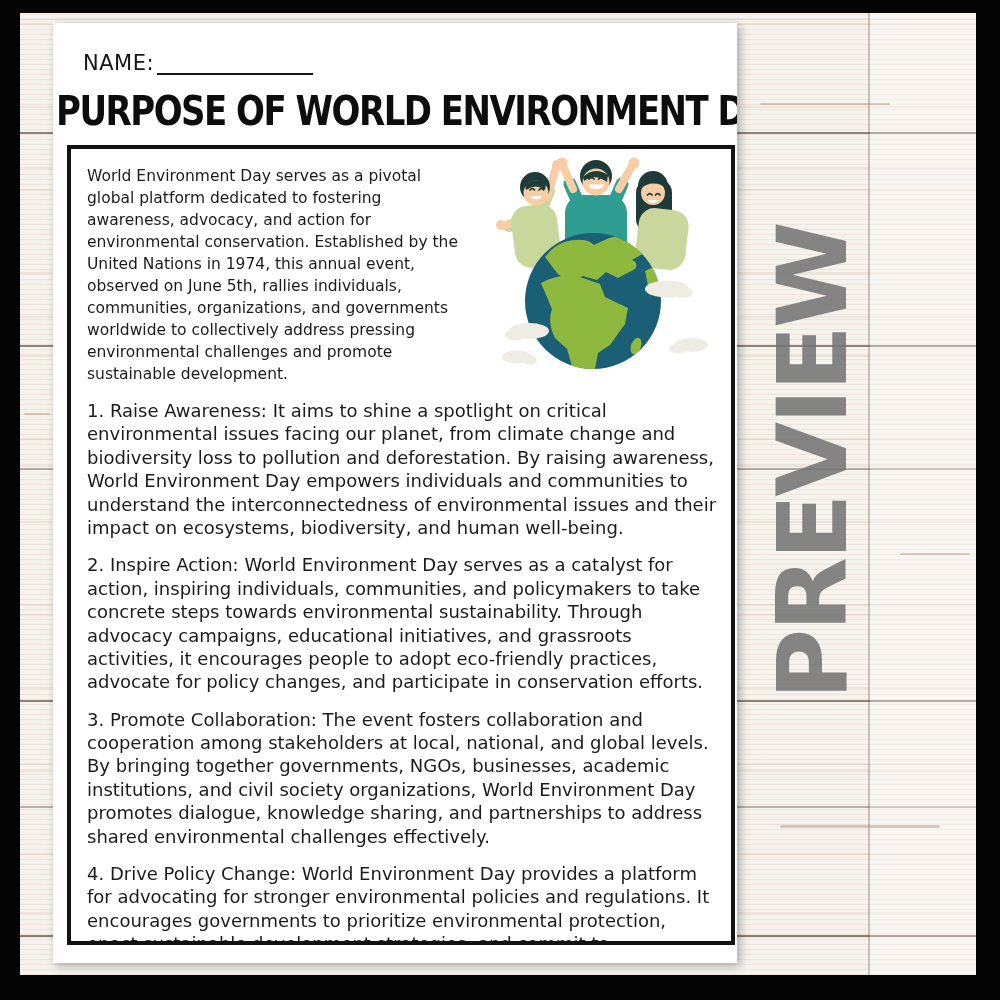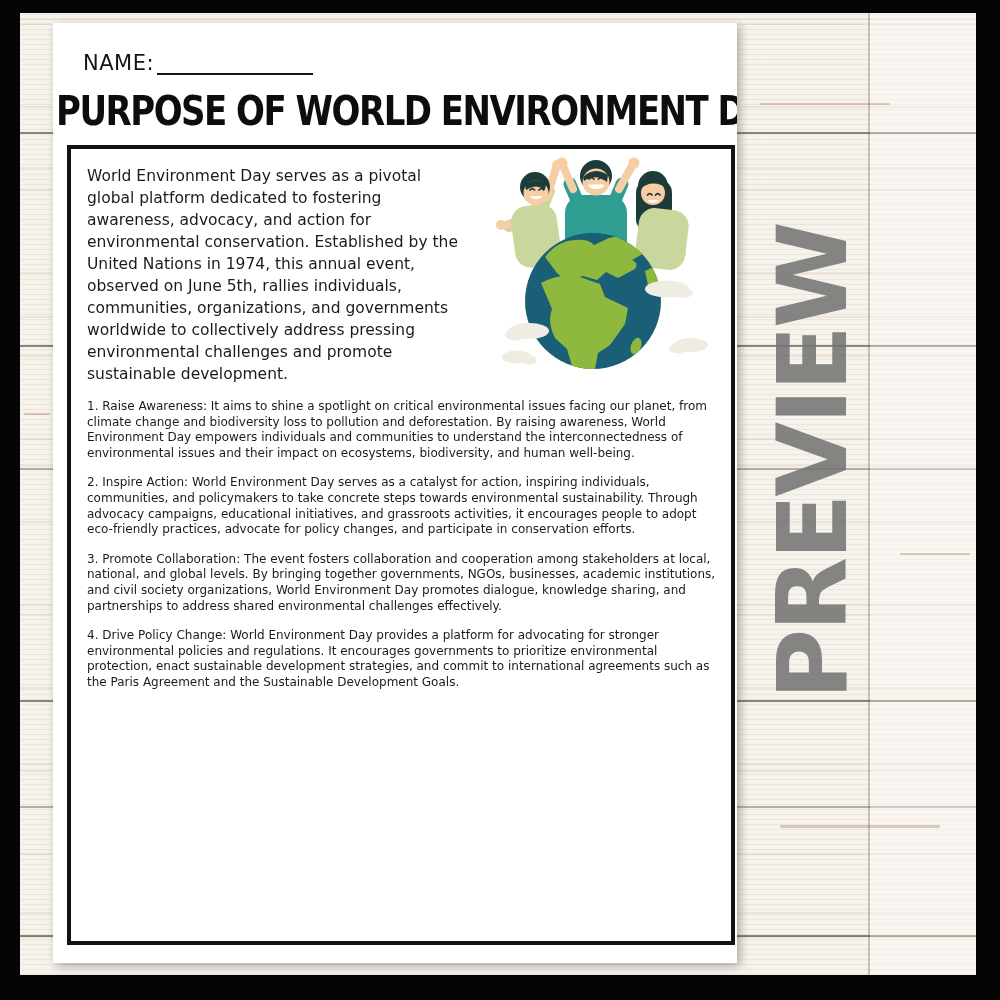--- a/index.html
+++ b/index.html
@@ -29,21 +29,21 @@
   .blank.name{width:156px;}
   .blank.date{width:165px;}
   .title{margin-top:12px;padding-left:3px;font-size:34px;line-height:40px;font-weight:bold;
     letter-spacing:-1.5px;white-space:nowrap;color:#0d0d0d;
     transform:scaleY(1.18);transform-origin:left top;}
   .textbox{margin:18px 2px 0 14px;border:4px solid #121212;height:782px;overflow:hidden;
     padding:10px 14px 0 16px;color:#1b1b1b;}
   .intro-row{display:flex;gap:32px;}
   .intro-text{width:418px;font-size:15.5px;line-height:1.42;margin-top:6px;}
   .illus{width:222px;height:218px;margin-left:auto;margin-top:-6px;flex:none;}
-  .point{font-size:12px;line-height:1.3;margin:14px 0 0 0;}
+  .point{font-size:18px;line-height:1.3;margin:14px 0 0 0;}
 </style>
 </head>
 <body>
 
 <div class="stage">
 
   <div class="wood">
     <div class="seam" style="top:119px"></div>
     <div class="seam" style="top:332px"></div>
     <div class="seam" style="top:455px;opacity:.6"></div>

